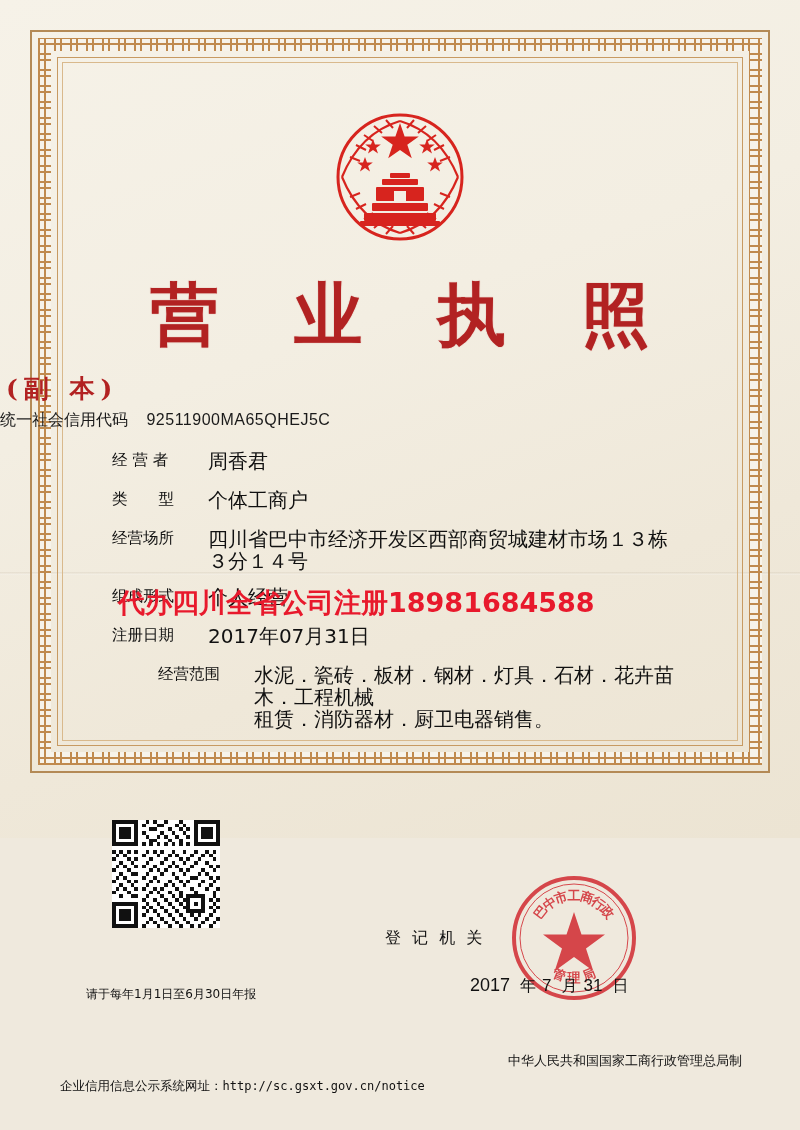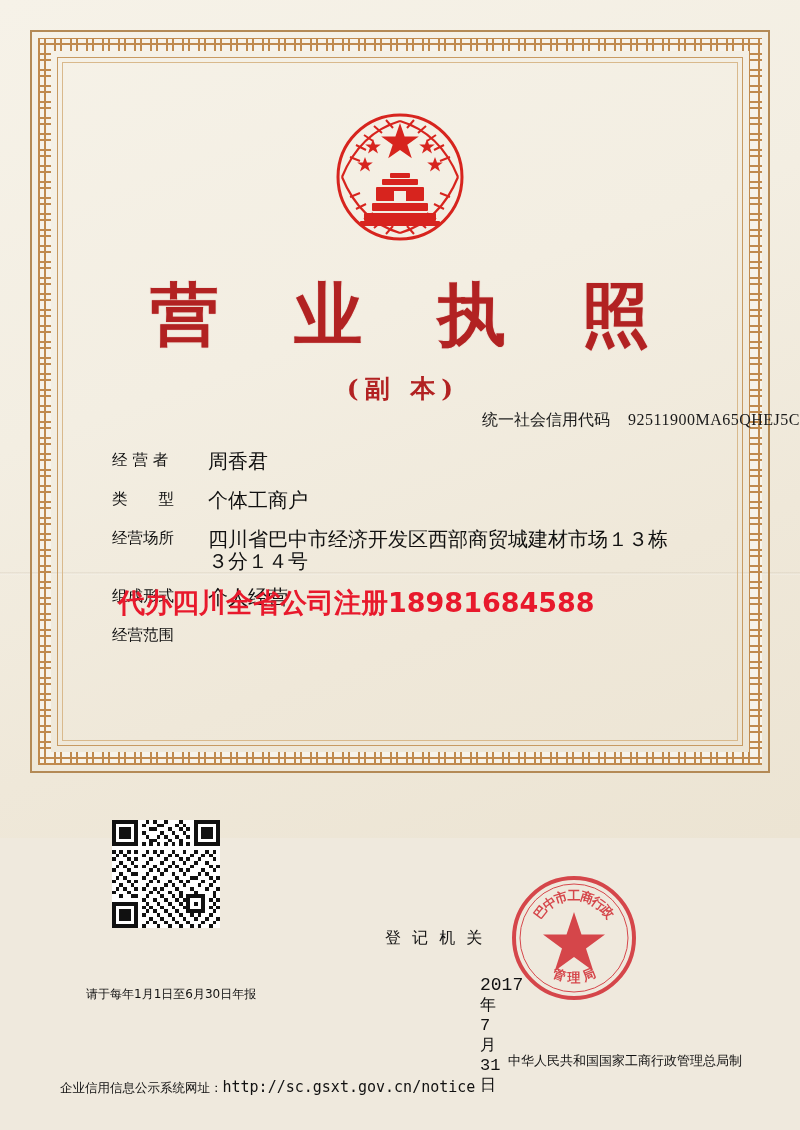--- a/index.html
+++ b/index.html
@@ -104,35 +104,34 @@
     letter-spacing: 26px;
     text-indent: 26px;
     color: #b22222;
     text-shadow: 0 0 1px rgba(178,34,34,.6);
   }
   .subtitle {
     position: absolute;
     top: 372px;
     left: 0;
     right: 0;
-    text-align: center;
     font-family: "DejaVu Serif", serif;
     font-weight: bold;
     font-size: 25px;
     letter-spacing: 6px;
     text-indent: 6px;
     color: #b22222;
   }
   .credit-code {
     position: absolute;
     top: 410px;
     left: 0;
     right: 0;
-    text-align: right;
-    font-family: Liberation Serif, serif;
+    text-align: left;
+    font-family: Liberation Sans, sans-serif;
     font-size: 16px;
     color: #1a1a1a;
   }
   .credit-code .code {
     letter-spacing: .5px;
     margin-left: 14px;
   }
 
   
   .fields {
@@ -156,21 +155,21 @@
     white-space: nowrap;
   }
   .field .value {
     font-size: 20px;
     color: #111;
     font-family: "DejaVu Sans", sans-serif;
     line-height: 22px;
     white-space: pre-line;
   }
   .field.addr { margin-bottom: 14px; }
-  .field.range { margin-top: 4px; }
+  .field.range { margin-top: 4px; margin-left: 46px; }
 
   
   .watermark {
     position: absolute;
     left: 118px;
     top: 585px;
     font-size: 27px;
     font-weight: bold;
     color: #e8192c;
     font-family: "DejaVu Sans", sans-serif;
@@ -203,24 +202,23 @@
     top: 872px;
     width: 132px;
     height: 132px;
   }
   .date-line {
     position: absolute;
     left: 470px;
     top: 975px;
     font-size: 16px;
     color: #111;
-    font-family: Liberation Mono, monospace;
+    font-family: Liberation Sans, sans-serif;
     display: flex;
     align-items: baseline;
-    flex-direction: column;
   }
   .date-line .y { font-size: 18px; }
   .date-line .sep { margin: 0 6px 0 10px; }
   .date-line .m, .date-line .d { font-size: 17px; }
 
   .annual-note {
     position: absolute;
     left: 62px;
     top: 986px;
     font-size: 12px;
@@ -233,21 +231,21 @@
   .footer-left {
     position: absolute;
     left: 60px;
     top: 1078px;
     font-size: 12.5px;
     color: #111;
     font-family: "DejaVu Sans", sans-serif;
   }
   .footer-left .url {
     font-family: "DejaVu Sans Mono", monospace;
-    font-size: 15px;
+    font-size: 12px;
   }
   .footer-right {
     position: absolute;
     right: 58px;
     top: 1052px;
     font-size: 13px;
     color: #111;
     font-family: Liberation Sans, sans-serif;
   }
 </style>
@@ -319,22 +317,28 @@
     </div>
     <div class="field addr">
       <div class="label">经营场所</div>
       <div class="value">四川省巴中市经济开发区西部商贸城建材市场１３栋
 ３分１４号</div>
     </div>
     <div class="field">
       <div class="label">组成形式</div>
       <div class="value">个人经营</div>
     </div>
+    <div class="field">
+      <div class="label">注册日期</div>
+      <div class="value">2017年07月31日</div>
+    </div>
     <div class="field range">
       <div class="label">经营范围</div>
+      <div class="value">水泥．瓷砖．板材．钢材．灯具．石材．花卉苗木．工程机械
+租赁．消防器材．厨卫电器销售。</div>
     </div>
   </div>
 
   <div class="watermark">代办四川全省公司注册18981684588</div>
 
   <div class="qr">
     <svg viewBox="0 0 29 29" width="108" height="108" shape-rendering="crispEdges" aria-hidden="true">
       <rect width="29" height="29" fill="#ffffff"></rect>
       <g fill="#111111">
 

